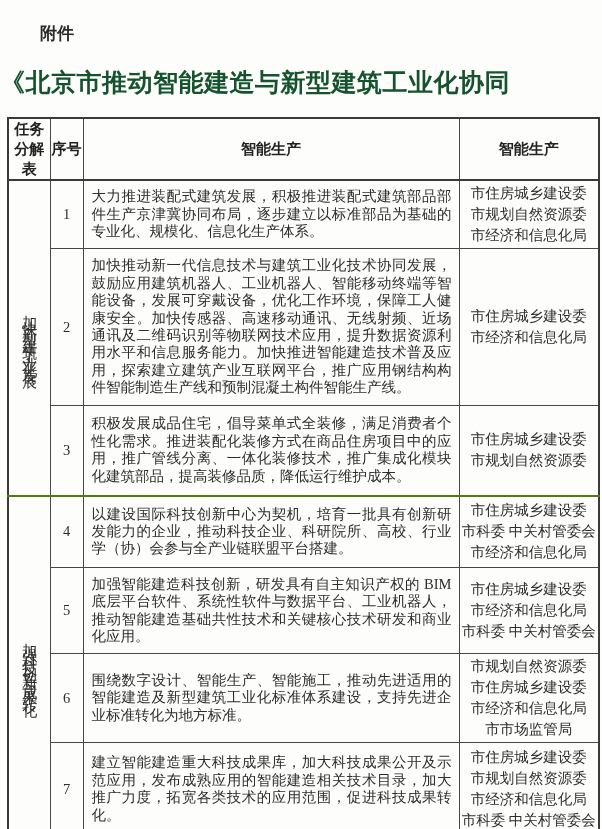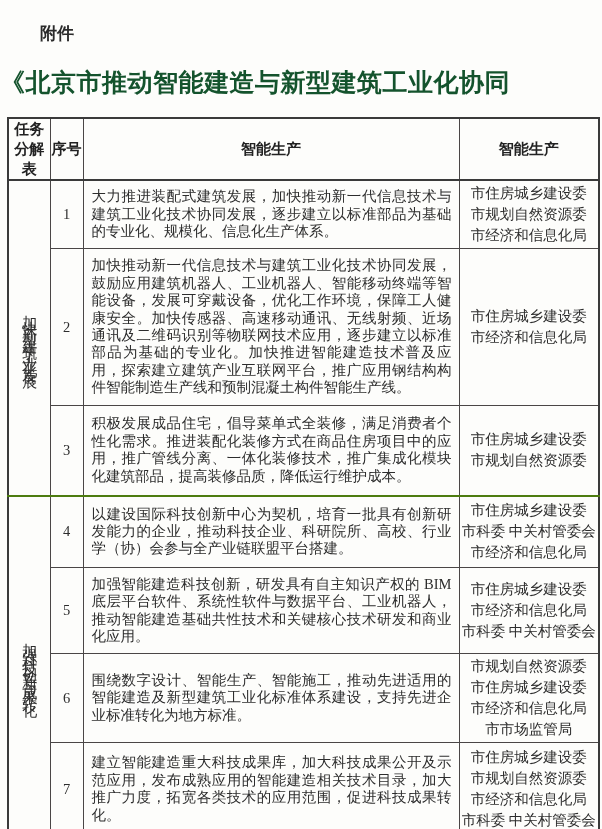--- a/index.html
+++ b/index.html
@@ -122,30 +122,30 @@
         <th>智能生产</th>
       </tr>
     </thead>
     <tbody>
 
       <tr class="r1">
         <td class="task-cell" rowspan="3">
           <span class="vtext">加快新型建筑工业化发展</span>
         </td>
         <td class="seq-cell">1</td>
-        <td class="content-cell">大力推进装配式建筑发展，加快推动新一代信息技术与建筑工业化技术协同发展，逐步建立以标准部品为基础的专业化、规模化、信息化生产体系。</td>
+        <td class="content-cell">大力推进装配式建筑发展，积极推进装配式建筑部品部件生产京津冀协同布局，逐步建立以标准部品为基础的专业化、规模化、信息化生产体系。</td>
         <td class="unit-cell">
           <div class="unit-line">市住房城乡建设委</div>
           <div class="unit-line">市规划自然资源委</div>
           <div class="unit-line">市经济和信息化局</div>
         </td>
       </tr>
       <tr class="r2">
         <td class="seq-cell">2</td>
-        <td class="content-cell">加快推动新一代信息技术与建筑工业化技术协同发展，鼓励应用建筑机器人、工业机器人、智能移动终端等智能设备，发展可穿戴设备，优化工作环境，保障工人健康安全。加快传感器、高速移动通讯、无线射频、近场通讯及二维码识别等物联网技术应用，逐步建立以标准部品为基础的专业化。加快推进智能建造技术普及应用，探索建立建筑产业互联网平台，推广应用钢结构构件智能制造生产线和预制混凝土构件智能生产线。</td>
+        <td class="content-cell">加快推动新一代信息技术与建筑工业化技术协同发展，鼓励应用建筑机器人、工业机器人、智能移动终端等智能设备，发展可穿戴设备，优化工作环境，保障工人健康安全。加快传感器、高速移动通讯、无线射频、近场通讯及二维码识别等物联网技术应用，提升数据资源利用水平和信息服务能力。加快推进智能建造技术普及应用，探索建立建筑产业互联网平台，推广应用钢结构构件智能制造生产线和预制混凝土构件智能生产线。</td>
         <td class="unit-cell">
           <div class="unit-line">市住房城乡建设委</div>
           <div class="unit-line">市经济和信息化局</div>
         </td>
       </tr>
       <tr class="r3">
         <td class="seq-cell">3</td>
         <td class="content-cell">积极发展成品住宅，倡导菜单式全装修，满足消费者个性化需求。推进装配化装修方式在商品住房项目中的应用，推广管线分离、一体化装修技术，推广集成化模块化建筑部品，提高装修品质，降低运行维护成本。</td>
         <td class="unit-cell">
           <div class="unit-line">市住房城乡建设委</div>

